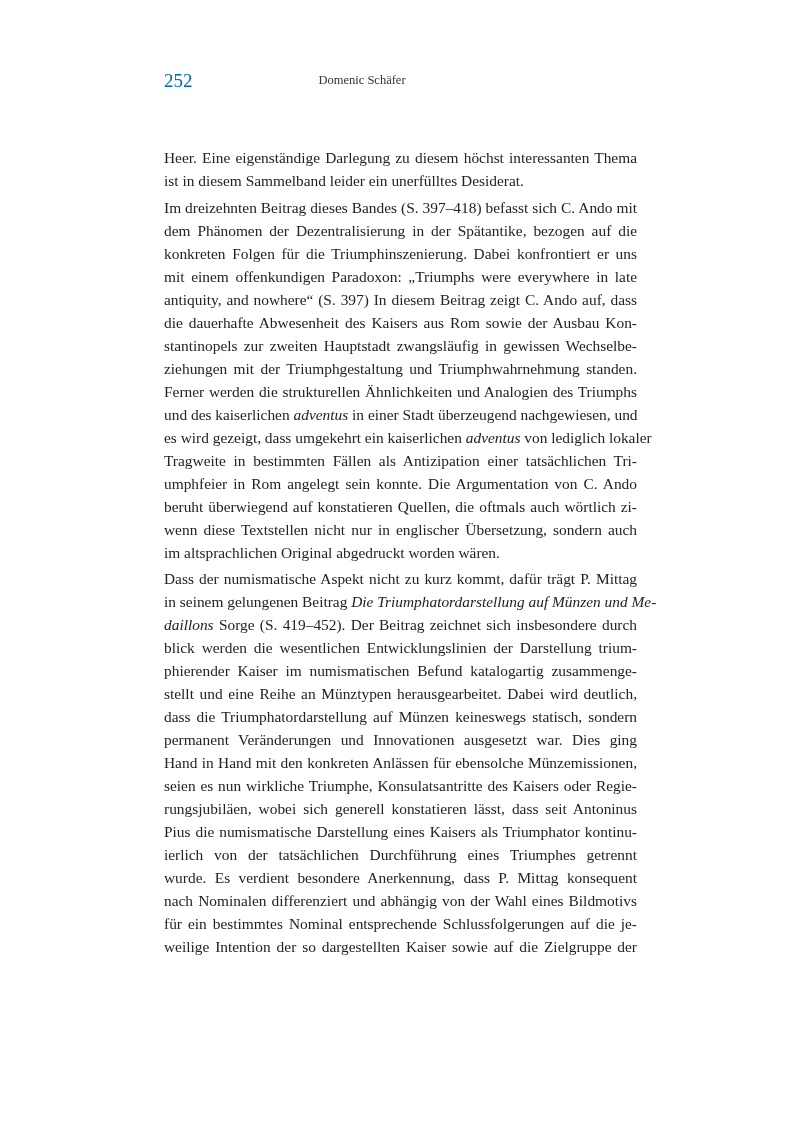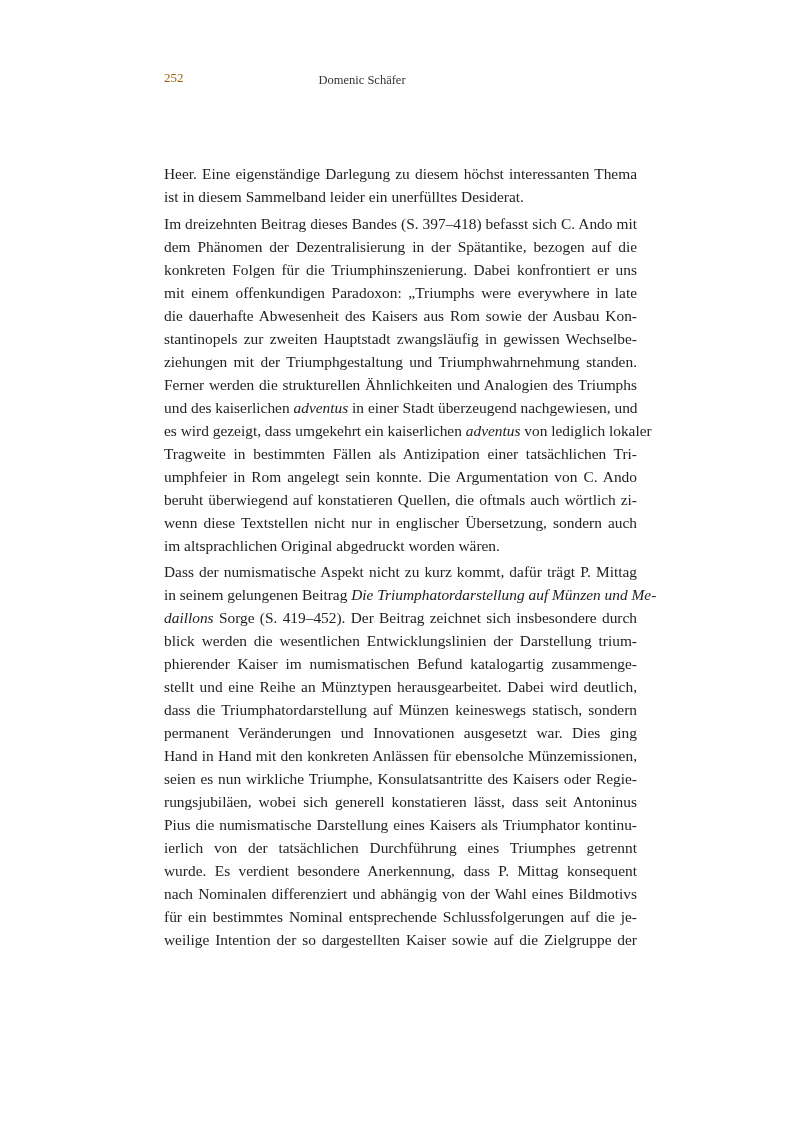--- a/index.html
+++ b/index.html
@@ -1,29 +1,28 @@
 <!DOCTYPE html>
 <html><head>
 <meta charset="utf-8">
 <style>
   html, body { margin: 0; padding: 0; background: #ffffff; }
   body { width: 800px; height: 1131px; position: relative; overflow: hidden; }
   .page-number {
     position: absolute; left: 164px; top: 70px;
-    font-family: "Liberation Serif", serif; font-size: 13px; color: #a16207;
+    font-family: "Liberation Serif", serif; font-size: 19px; color: #0369a1;
   }
   .running-head {
     position: absolute; left: 0; width: 724px; top: 73px; text-align: center;
     font-family: "Liberation Serif", serif; font-size: 12.5px; color: #333;
   }
   .body-text {
     position: absolute; left: 164px; top: 146px; width: 473px;
     font-family: "Liberation Serif", serif; font-size: 15.4px; color: #222;
     line-height: 23px;
-    margin-top: 16px;
   }
   .para { margin: 0 0 3.5px 0; }
   .line {
     display: block; text-align: justify; text-align-last: justify;
     white-space: nowrap; height: 23px; overflow: visible;
   }
   .line.last { text-align-last: left; }
   .line-inner { display: block; text-align: justify; text-align-last: justify; }
   .line.last .line-inner { text-align-last: left; }
   em { font-style: italic; }
@@ -48,20 +47,23 @@
         <span class="line-inner"><span>Im dreizehnten Beitrag dieses Bandes (S. 397–418) befasst sich C. Ando mit</span></span>
       </span>
       <span class="line">
         <span class="line-inner"><span>dem Phänomen der Dezentralisierung in der Spätantike, bezogen auf die</span></span>
       </span>
       <span class="line">
         <span class="line-inner"><span>konkreten Folgen für die Triumphinszenierung. Dabei konfrontiert er uns</span></span>
       </span>
       <span class="line">
         <span class="line-inner"><span>mit einem offenkundigen Paradoxon: „Triumphs were everywhere in late</span></span>
+      </span>
+      <span class="line">
+        <span class="line-inner"><span>antiquity, and nowhere“ (S. 397) In diesem Beitrag zeigt C. Ando auf, dass</span></span>
       </span>
       <span class="line">
         <span class="line-inner"><span>die dauerhafte Abwesenheit des Kaisers aus Rom sowie der Ausbau Kon-</span></span>
       </span>
       <span class="line">
         <span class="line-inner"><span>stantinopels zur zweiten Hauptstadt zwangsläufig in gewissen Wechselbe-</span></span>
       </span>
       <span class="line">
         <span class="line-inner"><span>ziehungen mit der Triumphgestaltung und Triumphwahrnehmung standen.</span></span>
       </span>

